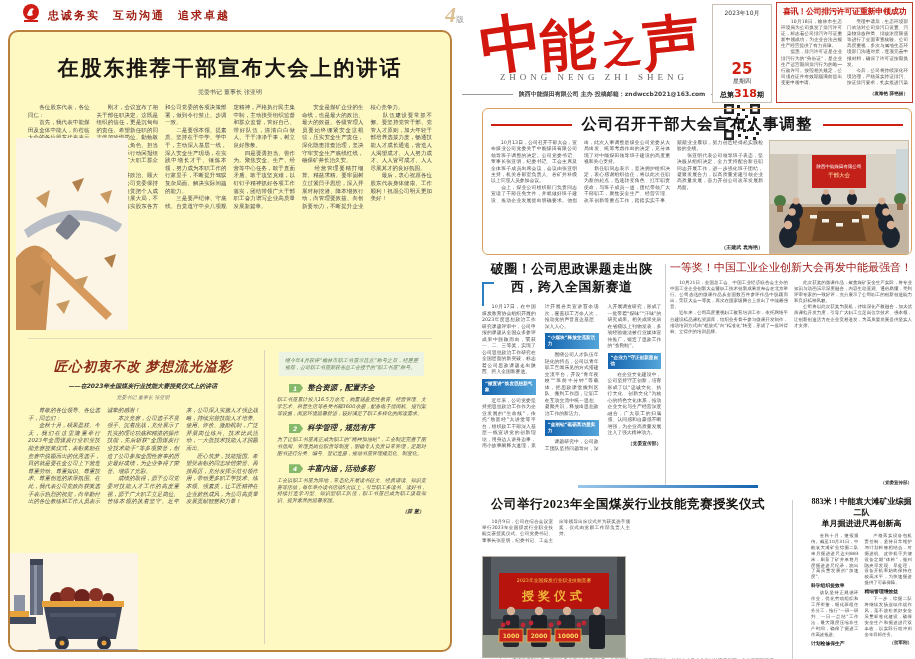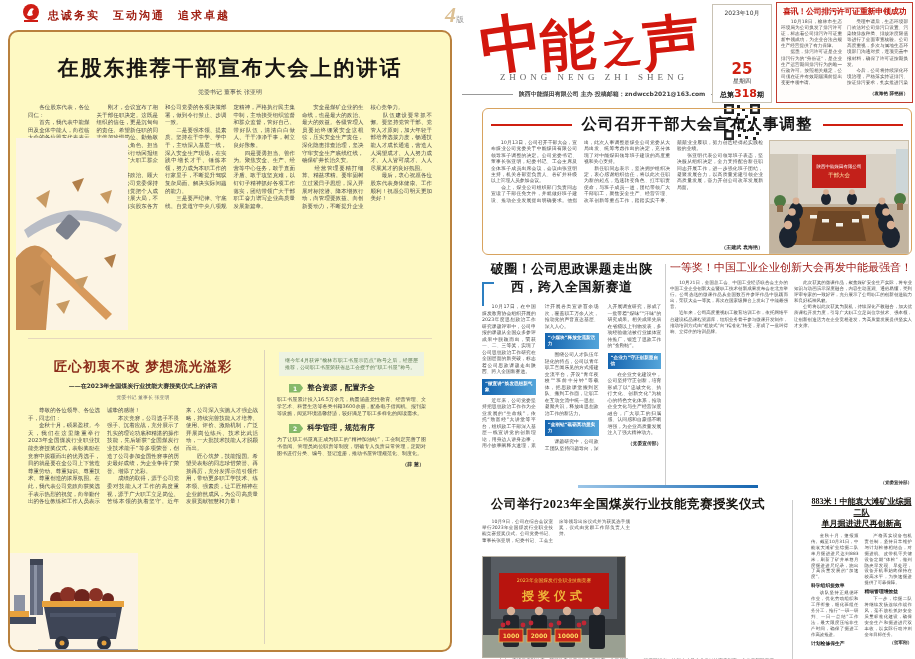--- a/index.html
+++ b/index.html
@@ -16,21 +16,21 @@
   .pageno .pu{font-size:8px;color:#999;}
   .lp-frame{position:absolute;left:8px;top:30px;width:440px;height:618px;background:#fef9c3;
             border:2px solid #b9813d;border-radius:10px;overflow:hidden;}
   .sp-title{position:absolute;left:0;top:22px;width:100%;text-align:center;font-size:21px;font-weight:bold;
             color:#181512;letter-spacing:2px;}
   .sp-byline{position:absolute;left:0;top:56px;width:100%;text-align:center;font-size:6px;color:#555;}
   .tiny{font-size:5.5px;line-height:7.6px;color:#4a4a4a;text-align:justify;white-space:pre-line;}
   .sp-cols{position:absolute;left:18px;top:72px;width:404px;height:228px;column-count:6;column-gap:7px;overflow:hidden;}
   .pickaxe{position:absolute;left:6px;top:106px;width:112px;height:192px;}
   .lp-hr{position:absolute;left:18px;top:306px;width:404px;border-top:1px solid #e6d8bd;}
-  .lp-bottom{position:absolute;left:18px;top:312px;width:404px;height:300px;display:flex;}
+  .lp-bottom{position:absolute;left:18px;top:312px;width:404px;height:300px;display:flex;font-style:italic;}
   .craft{width:230px;position:relative;}
   .craft-title{margin-top:14px;text-align:center;font-size:13.5px;font-weight:bold;color:#8c2d1b;letter-spacing:1px;}
   .craft-sub{margin-top:6px;text-align:center;font-size:6px;font-weight:bold;color:#333;}
   .craft-by{margin-top:3px;text-align:center;font-size:5px;color:#777;}
   .craft-cols{margin-top:7px;height:226px;column-count:3;column-gap:7px;overflow:hidden;}
   .lp-vdiv{width:1px;background:#dcd2bc;margin:6px 6px 0 6px;}
   .bookroom{flex:1;position:relative;}
   .bk-title{margin-top:12px;text-align:center;font-size:11.5px;font-weight:bold;color:#1b1914;line-height:15px;}
   .bk-lead{margin:8px 8px 0 8px;background:#edf3e2;padding:5px 6px;font-size:5px;line-height:7px;color:#5d7a52;text-align:justify;}
   .bk-sec{margin:7px 6px 0 6px;}
@@ -95,21 +95,21 @@
   .sk-content{display:flex;margin-top:6px;flex-direction:column;}
   .sk-left{width:148px;}
   .sk-lead{height:34px;column-count:2;column-gap:6px;overflow:hidden;font-size:4.6px;line-height:6.2px;
            color:#4a4a4a;text-align:justify;}
   .sk-photo{width:142px;height:100px;margin-top:3px;border:1px solid #b9b2a4;}
   .sk-right{flex:1;margin-left:7px;}
   .sk-cols{height:130px;column-count:2;column-gap:6px;overflow:hidden;font-size:4.6px;line-height:6.2px;
            color:#4a4a4a;text-align:justify;white-space:pre-line;}
   .sk-sig{text-align:right;font-size:4.6px;font-weight:bold;color:#333;margin-top:2px;}
   .record{flex:1;}
-  .rc-title{text-align:center;font-size:8px;font-weight:bold;color:#17140f;line-height:11px;text-decoration:underline;}
+  .rc-title{text-align:center;font-size:8px;font-weight:bold;color:#17140f;line-height:11px;}
   .rc-cols{margin-top:4px;height:128px;column-count:2;column-gap:6px;overflow:hidden;}
   .rc-cols p{margin:0 0 2px 0;font-size:4.4px;line-height:5.9px;color:#4a4a4a;text-align:justify;text-indent:2em;}
   .rc-h{font-size:4.8px;font-weight:bold;color:#222;margin:2px 0;}
   .rc-sig{text-align:right;font-size:4.5px;font-weight:bold;color:#333;}
 </style>
 </head>
 <body>
 
 <div class="canvas">
 
@@ -182,20 +182,27 @@
                 <span class="bk-h">整合资源，配置齐全</span>
               </div>
             <p class="bk-p">职工书屋累计投入16.5万余元，购置涵盖党性教育、经营管理、文学艺术、科普生活等各类书籍3600余册，配备电子借阅机、报刊架等设施，阅览环境温馨舒适，较好满足了职工多样化的阅读需求。</p>
           </div>
           <div class="bk-sec">
             <div class="bk-head">
                 <span class="bk-num">2</span>
                 <span class="bk-h">科学管理，规范有序</span>
               </div>
             <p class="bk-p">为了让职工书屋真正成为职工的“精神加油站”，工会制定完善了图书借阅、管理员岗位职责等制度，明确专人负责日常管理，定期对图书进行分类、编号、登记造册，推动书屋管理规范化、制度化。</p>
+          </div>
+          <div class="bk-sec">
+            <div class="bk-head">
+                <span class="bk-num">4</span>
+                <span class="bk-h">丰富内涵，活动多彩</span>
+              </div>
+            <p class="bk-p">工会以职工书屋为阵地，常态化开展读书征文、经典诵读、知识竞赛等活动，每年举办读书活动5次以上，引导职工多读书、读好书，持续打造学习型、知识型职工队伍，职工书屋已成为职工汲取知识、提升素养的温馨家园。</p>
           </div>
           <div class="bk-sig">（薛  慧）</div>
         </div>
       </div>
 
       <div class="minecart">
         <svg width="128" height="100" viewBox="0 0 128 100">
           <rect x="0" y="0" width="128" height="100" fill="#fcf4e4"></rect>
           <rect x="20" y="6" width="13" height="56" fill="#646b7d"></rect>
           <rect x="20" y="6" width="13" height="6" fill="#3f4554"></rect>

